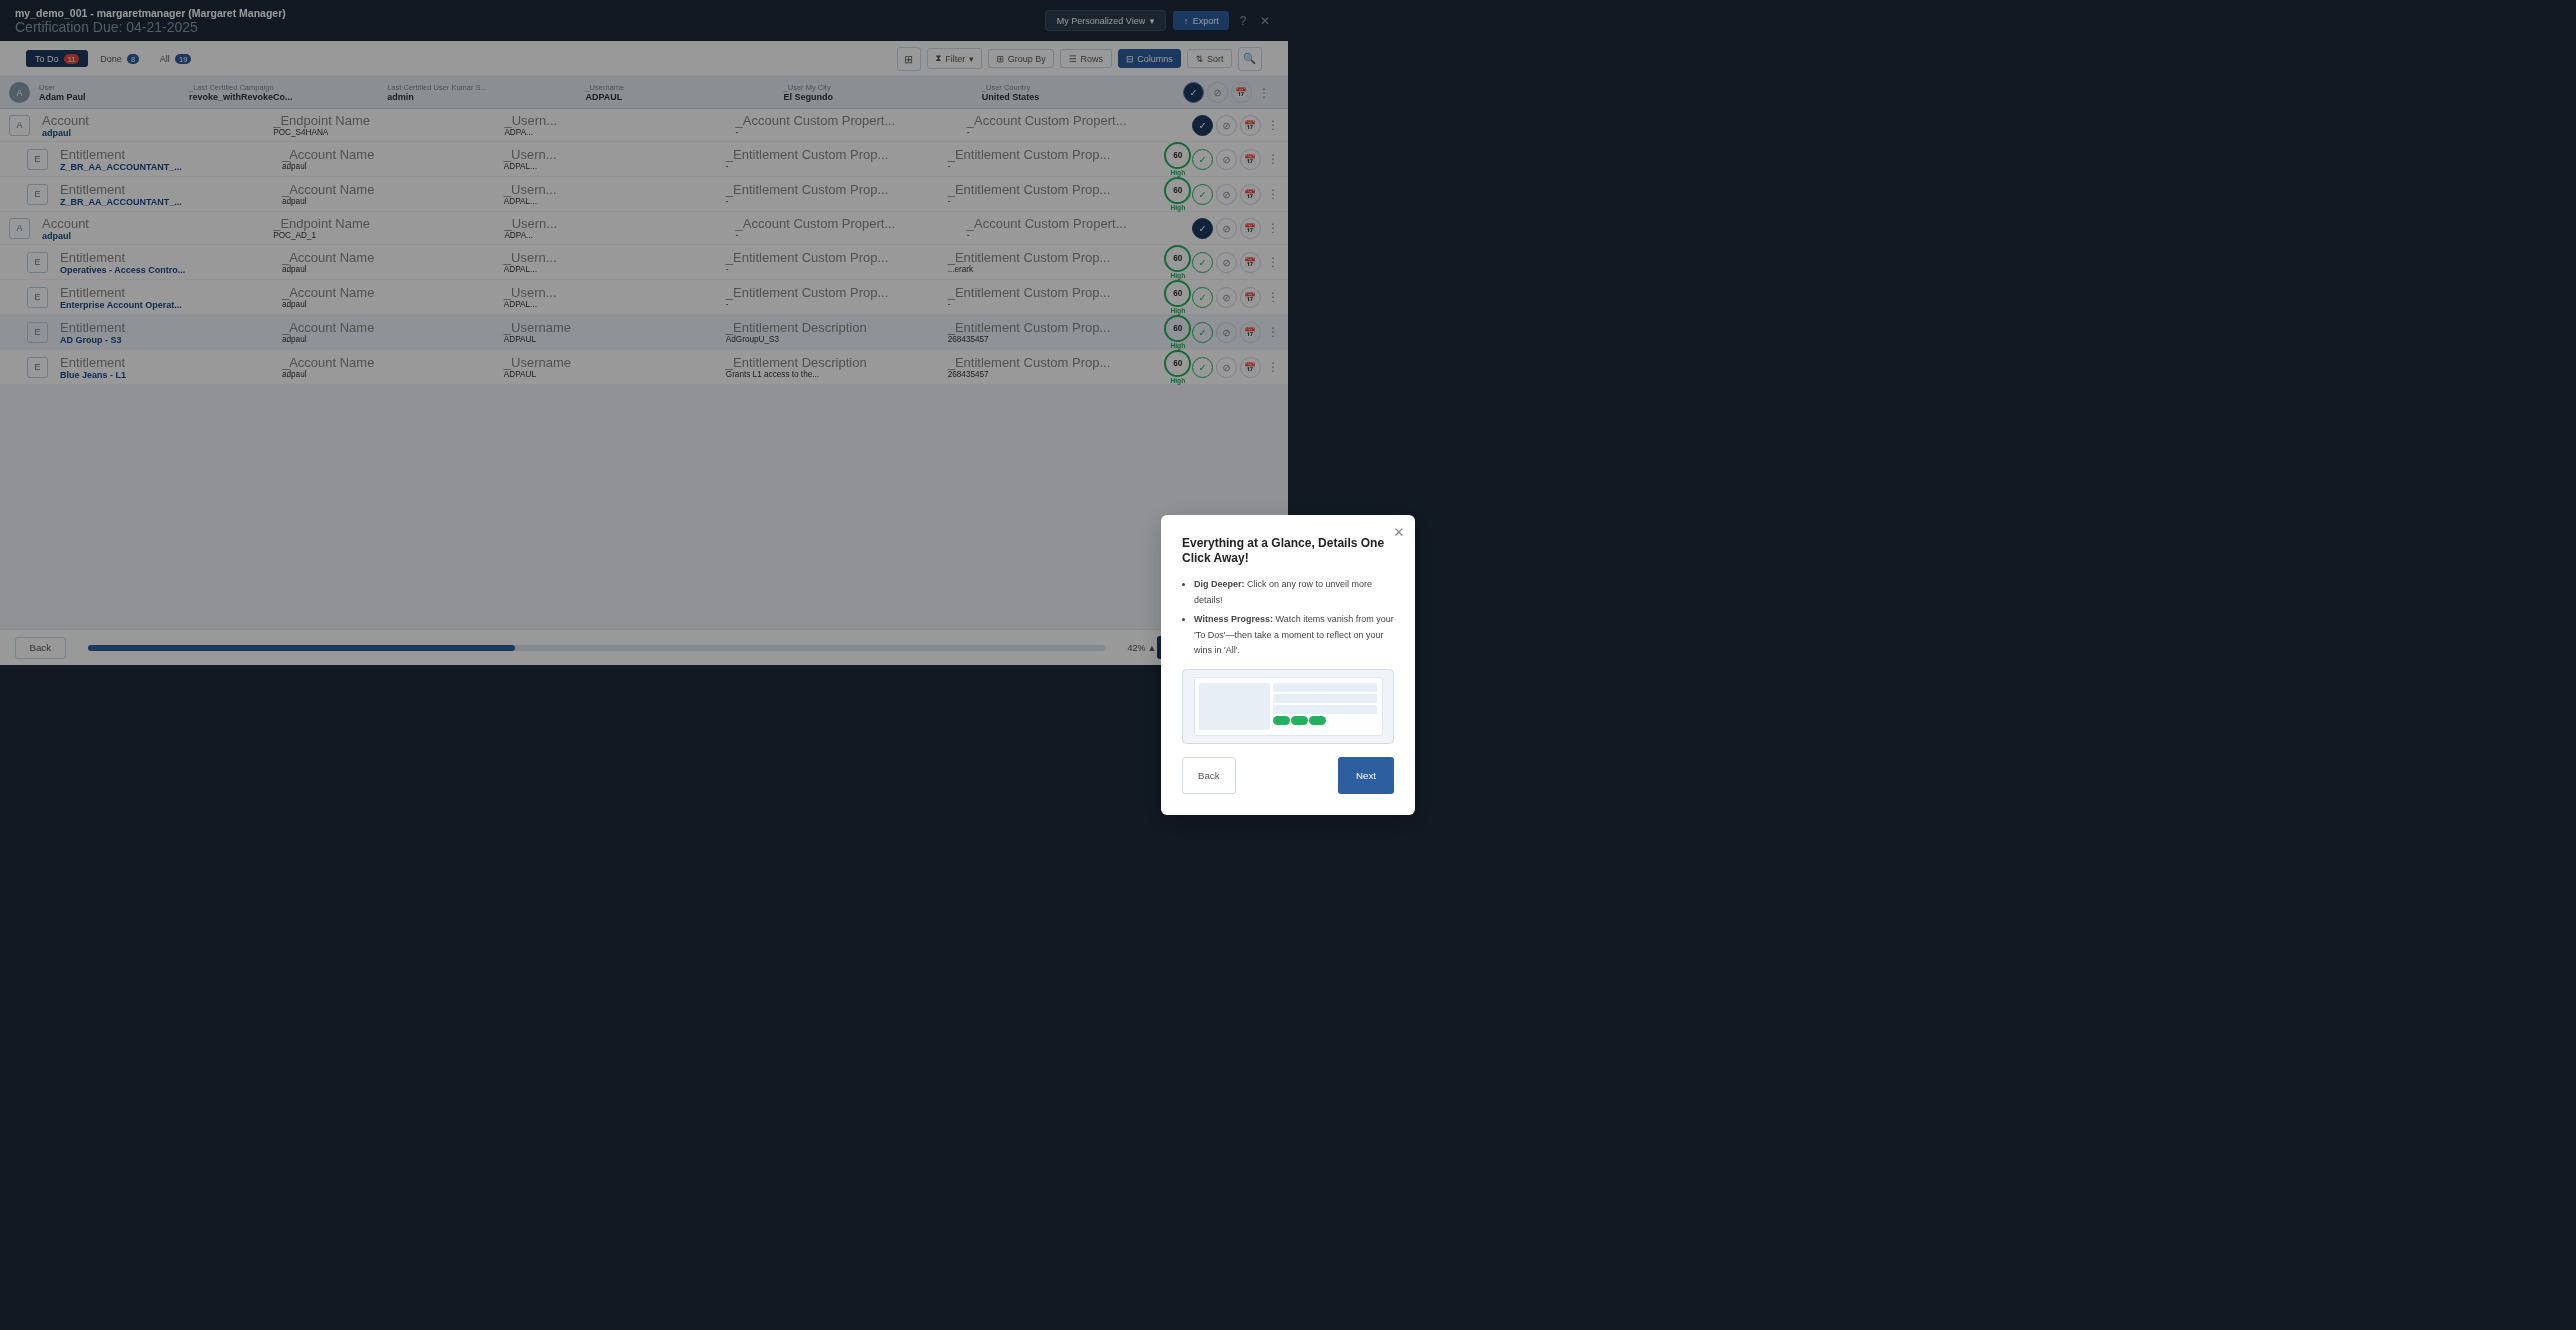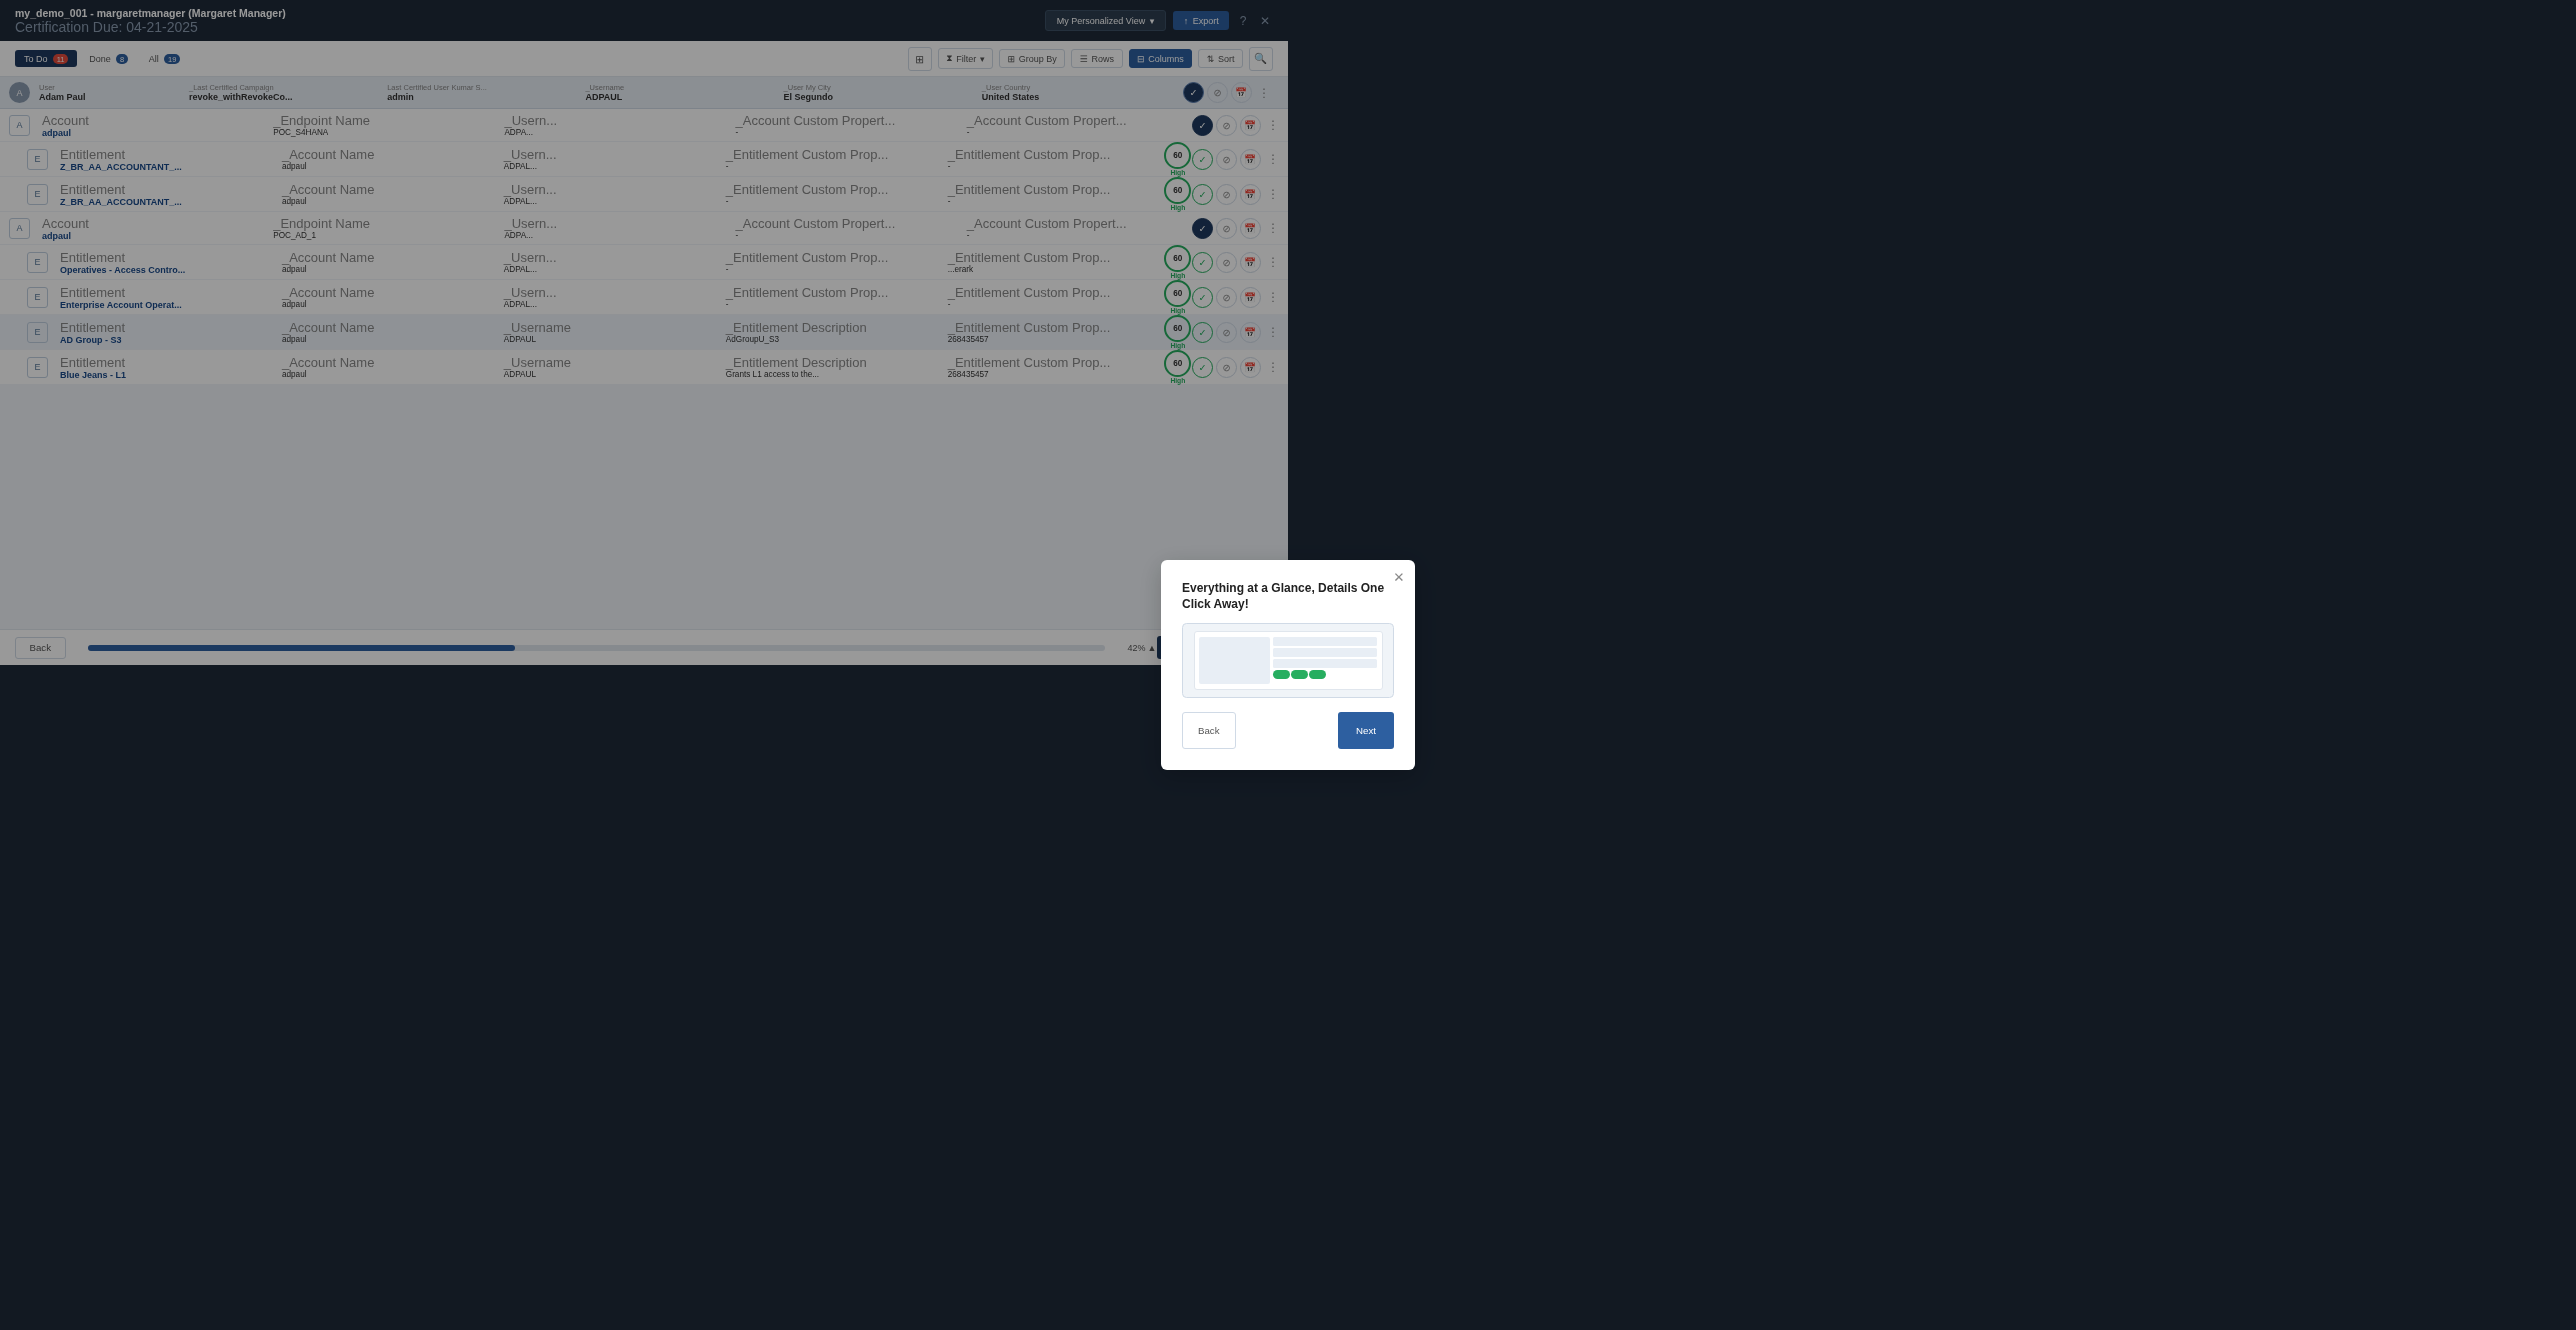--- a/index.html
+++ b/index.html
@@ -45,21 +45,21 @@
     .main-content {
       background: #f0f4f8;
       height: calc(665px - 41px);
       display: flex;
       flex-direction: column;
     }
 
     
     .toolbar {
       background: #fff;
-      padding: 6px 15px;
+      padding: 6px 26px;
       display: flex;
       align-items: center;
       justify-content: space-between;
       border-bottom: 0.7px solid #e0e6ed;
       height: 36px;
     }
     .tabs { display: flex; gap: 3px; align-items: center; }
     .tab {
       padding: 3.7px 9px;
       border-radius: 3px;
@@ -640,20 +640,32 @@
     </div>
     <button class="review-submit-btn">Review and Submit</button>
   </div>
 
 </div>
 
 <div class="modal-overlay">
   <div class="modal">
     <button class="modal-close">✕</button>
     <div class="modal-title">Everything at a Glance, Details One Click Away!</div>
+    <div class="modal-body">
+      <ul>
+        <li>
+          <b>Dig Deeper:</b>
+          <span> Click on any row to unveil more details!</span>
+        </li>
+        <li>
+          <b>Witness Progress:</b>
+          <span> Watch items vanish from your 'To Dos'—then take a moment to reflect on your wins in 'All'.</span>
+        </li>
+      </ul>
+    </div>
 
     <div class="modal-preview">
       <div class="modal-preview-inner">
         <div class="preview-col-left"></div>
         <div class="preview-col-right">
           <div class="preview-row"></div>
           <div class="preview-row"></div>
           <div class="preview-row"></div>
           <div class="preview-dots">
             <div class="preview-row-green"></div>

